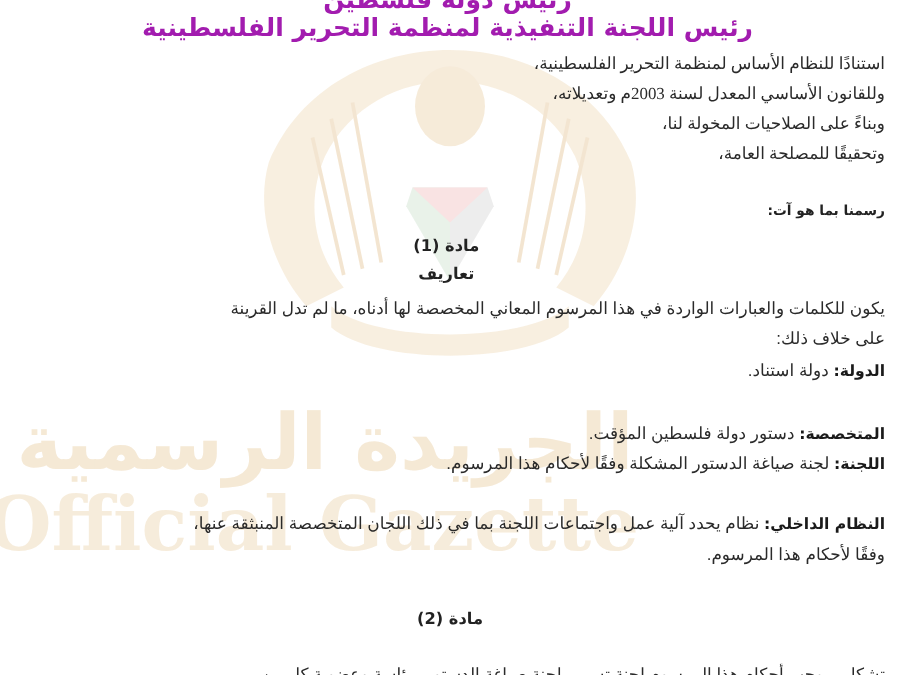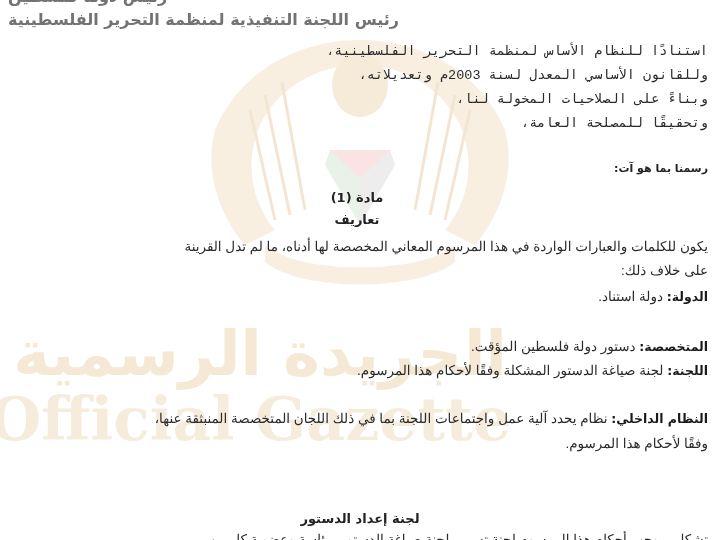--- a/index.html
+++ b/index.html
@@ -6,29 +6,29 @@
     body {
       width: 720px; height: 540px; overflow: hidden;
       background: #ffffff;
       font-family: "DejaVu Sans", sans-serif;
       color: #1a1a1a;
       position: relative;
     }
     .watermark { position: absolute; left: 0; top: 0; width: 720px; height: 540px; pointer-events: none; z-index: 0; }
     .page { position: absolute; left: 0; top: 0; width: 720px; height: 540px; z-index: 1; direction: rtl; }
     .title-line {
-      position: absolute; right: 12px; width: 700px; text-align: left;
-      font-family: "DejaVu Sans", sans-serif; font-weight: bold; font-size: 16px; color: #737373;
+      position: absolute; right: 12px; width: 700px; text-align: center;
+      font-family: "DejaVu Sans", sans-serif; font-weight: bold; font-size: 20px; color: #a21caf;
       white-space: nowrap;
     }
     .t1 { top: -13px; }
     .t2 { top: 10px; }
     .pre {
       position: absolute; right: 12px; text-align: right;
-      font-family: Liberation Mono, monospace; font-size: 13.5px; color: #2a2a2a; white-space: nowrap;
+      font-family: Liberation Serif, serif; font-size: 13.5px; color: #2a2a2a; white-space: nowrap;
     }
     .bold-intro {
       position: absolute; right: 12px; top: 162px;
       font-family: "DejaVu Sans", sans-serif; font-weight: bold; font-size: 11px; color: #222;
     }
     .center-head {
       position: absolute; left: 0; width: 720px; text-align: center; direction: rtl;
       font-family: "DejaVu Sans", sans-serif; font-weight: bold; font-size: 13px; color: #222;
     }
     .body-line {
@@ -87,15 +87,15 @@
 
   <div class="body-line" style="top:238px;">يكون للكلمات والعبارات الواردة في هذا المرسوم المعاني المخصصة لها أدناه، ما لم تدل القرينة</div>
   <div class="body-line" style="top:262px;text-align:right;">على خلاف ذلك:</div>
 
   <div class="body-line" style="top:288px;"><span class="def-term">الدولة:</span><span> دولة استناد.</span></div>
   <div class="body-line" style="top:338px;"><span class="def-term">المتخصصة:</span><span> دستور دولة فلسطين المؤقت.</span></div>
   <div class="body-line" style="top:362px;"><span class="def-term">اللجنة:</span><span> لجنة صياغة الدستور المشكلة وفقًا لأحكام هذا المرسوم.</span></div>
   <div class="body-line" style="top:410px;"><span class="def-term">النظام الداخلي:</span><span> نظام يحدد آلية عمل واجتماعات اللجنة بما في ذلك اللجان المتخصصة المنبثقة عنها،</span></div>
   <div class="body-line" style="top:435px;">وفقًا لأحكام هذا المرسوم.</div>
 
-  <div class="center-head" style="top:511px;">لجنة إعداد الدستور</div>
+  <div class="center-head" style="top:488px;">مادة (2)</div>
   <div class="cut-line">تشكل بموجب أحكام هذا المرسوم لجنة تسمى لجنة صياغة الدستور برئاسة وعضوية كل من</div>
 </div>
 
 </body></html>

